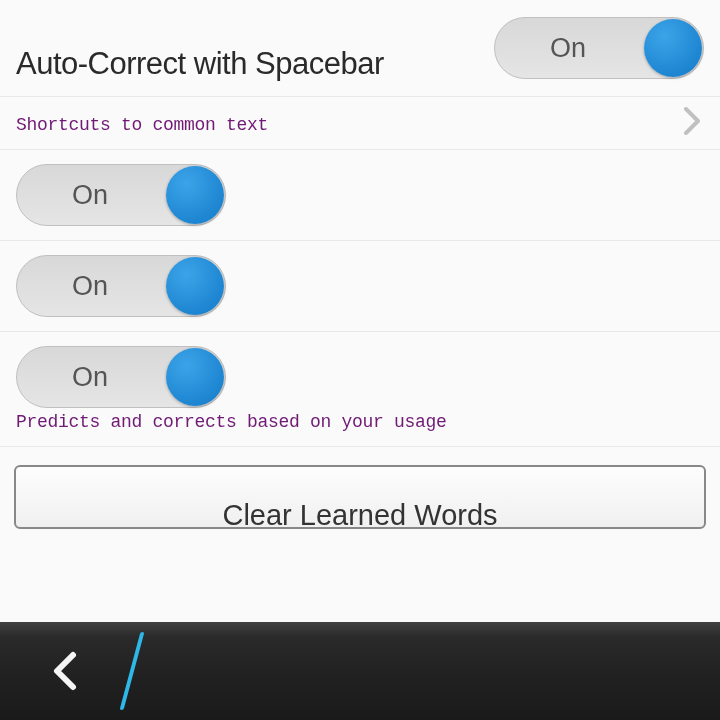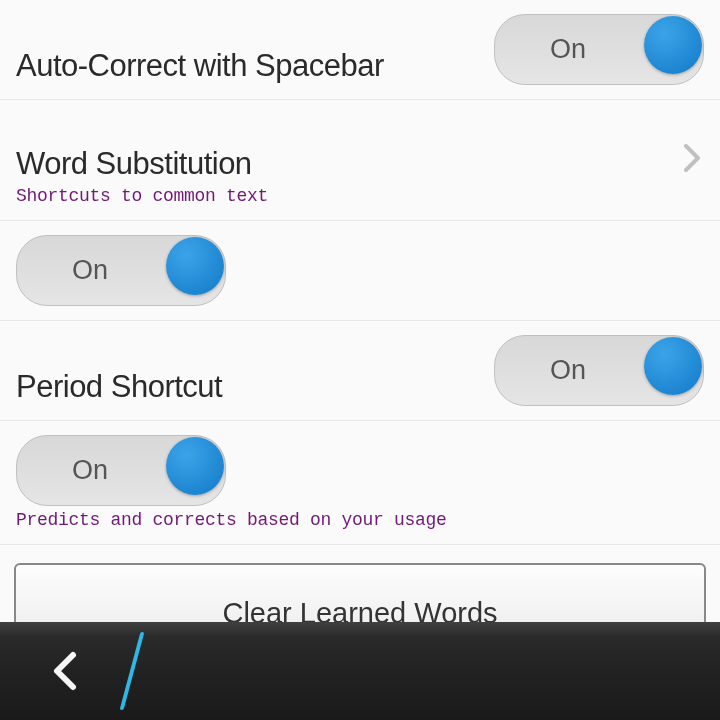--- a/index.html
+++ b/index.html
@@ -47,21 +47,21 @@
       font-size: 18px;
       color: #701a75;
       font-weight: 400;
       margin-top: 4px;
       letter-spacing: -0.3px;
       font-family: Liberation Mono, monospace;
     }
     
     .toggle {
       width: 210px;
-      height: 71px;
+      height: 62px;
       background: linear-gradient(to bottom, #d8d8d8, #e5e5e5);
       border-radius: 31px;
       position: relative;
       border: 1px solid #c0c0c0;
       display: flex;
       align-items: center;
       flex-shrink: 0;
     }
     
     .toggle-label {
@@ -156,41 +156,39 @@
     <div class="setting-header">
       <div class="setting-title">Auto-Correct with Spacebar</div>
       <div class="toggle">
         <span class="toggle-label">On</span>
         <div class="toggle-knob"></div>
       </div>
     </div>
   </div>
 
   <div class="setting-row nav-row">
-    <div class="setting-title">Word Substitution</div>
     <div class="setting-subtitle">Shortcuts to common text</div>
     <div class="chevron-right">
       <svg width="16" height="28" viewBox="0 0 16 28">
         <path d="M 2 2 L 14 14 L 2 26" stroke="#c0c0c0" stroke-width="4" fill="none" stroke-linecap="round" stroke-linejoin="round"></path>
       </svg>
     </div>
   </div>
 
   <div class="setting-row">
     <div class="setting-header">
       <div class="toggle">
         <span class="toggle-label">On</span>
         <div class="toggle-knob"></div>
       </div>
     </div>
   </div>
 
   <div class="setting-row">
     <div class="setting-header">
-      <div class="setting-title">Period Shortcut</div>
       <div class="toggle">
         <span class="toggle-label">On</span>
         <div class="toggle-knob"></div>
       </div>
     </div>
   </div>
 
   <div class="setting-row">
     <div class="setting-header">
       <div class="toggle">

